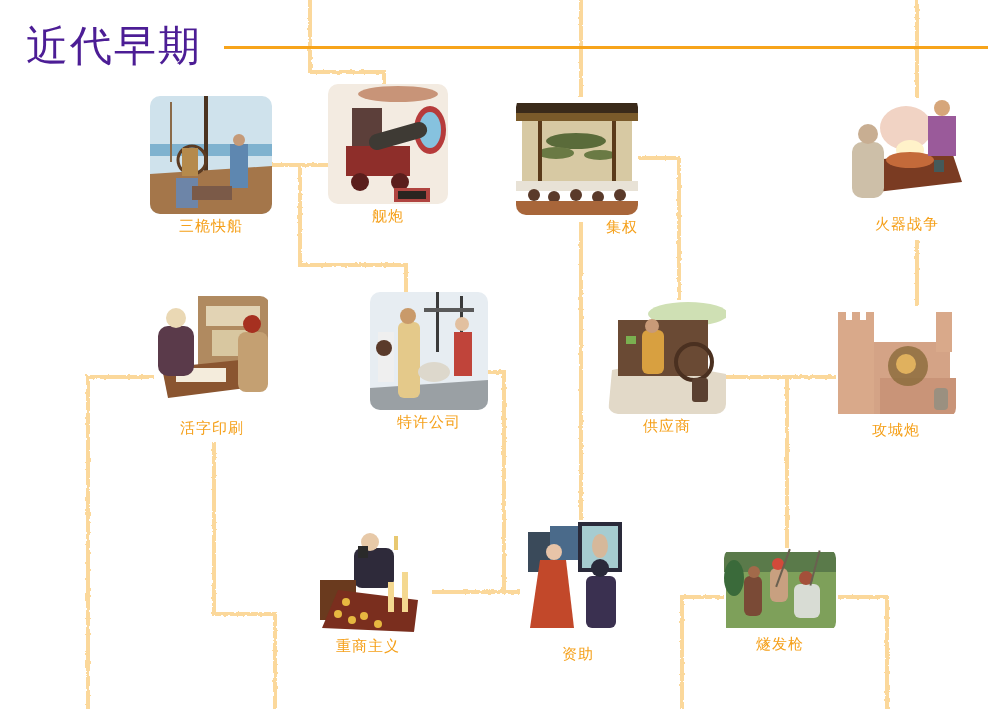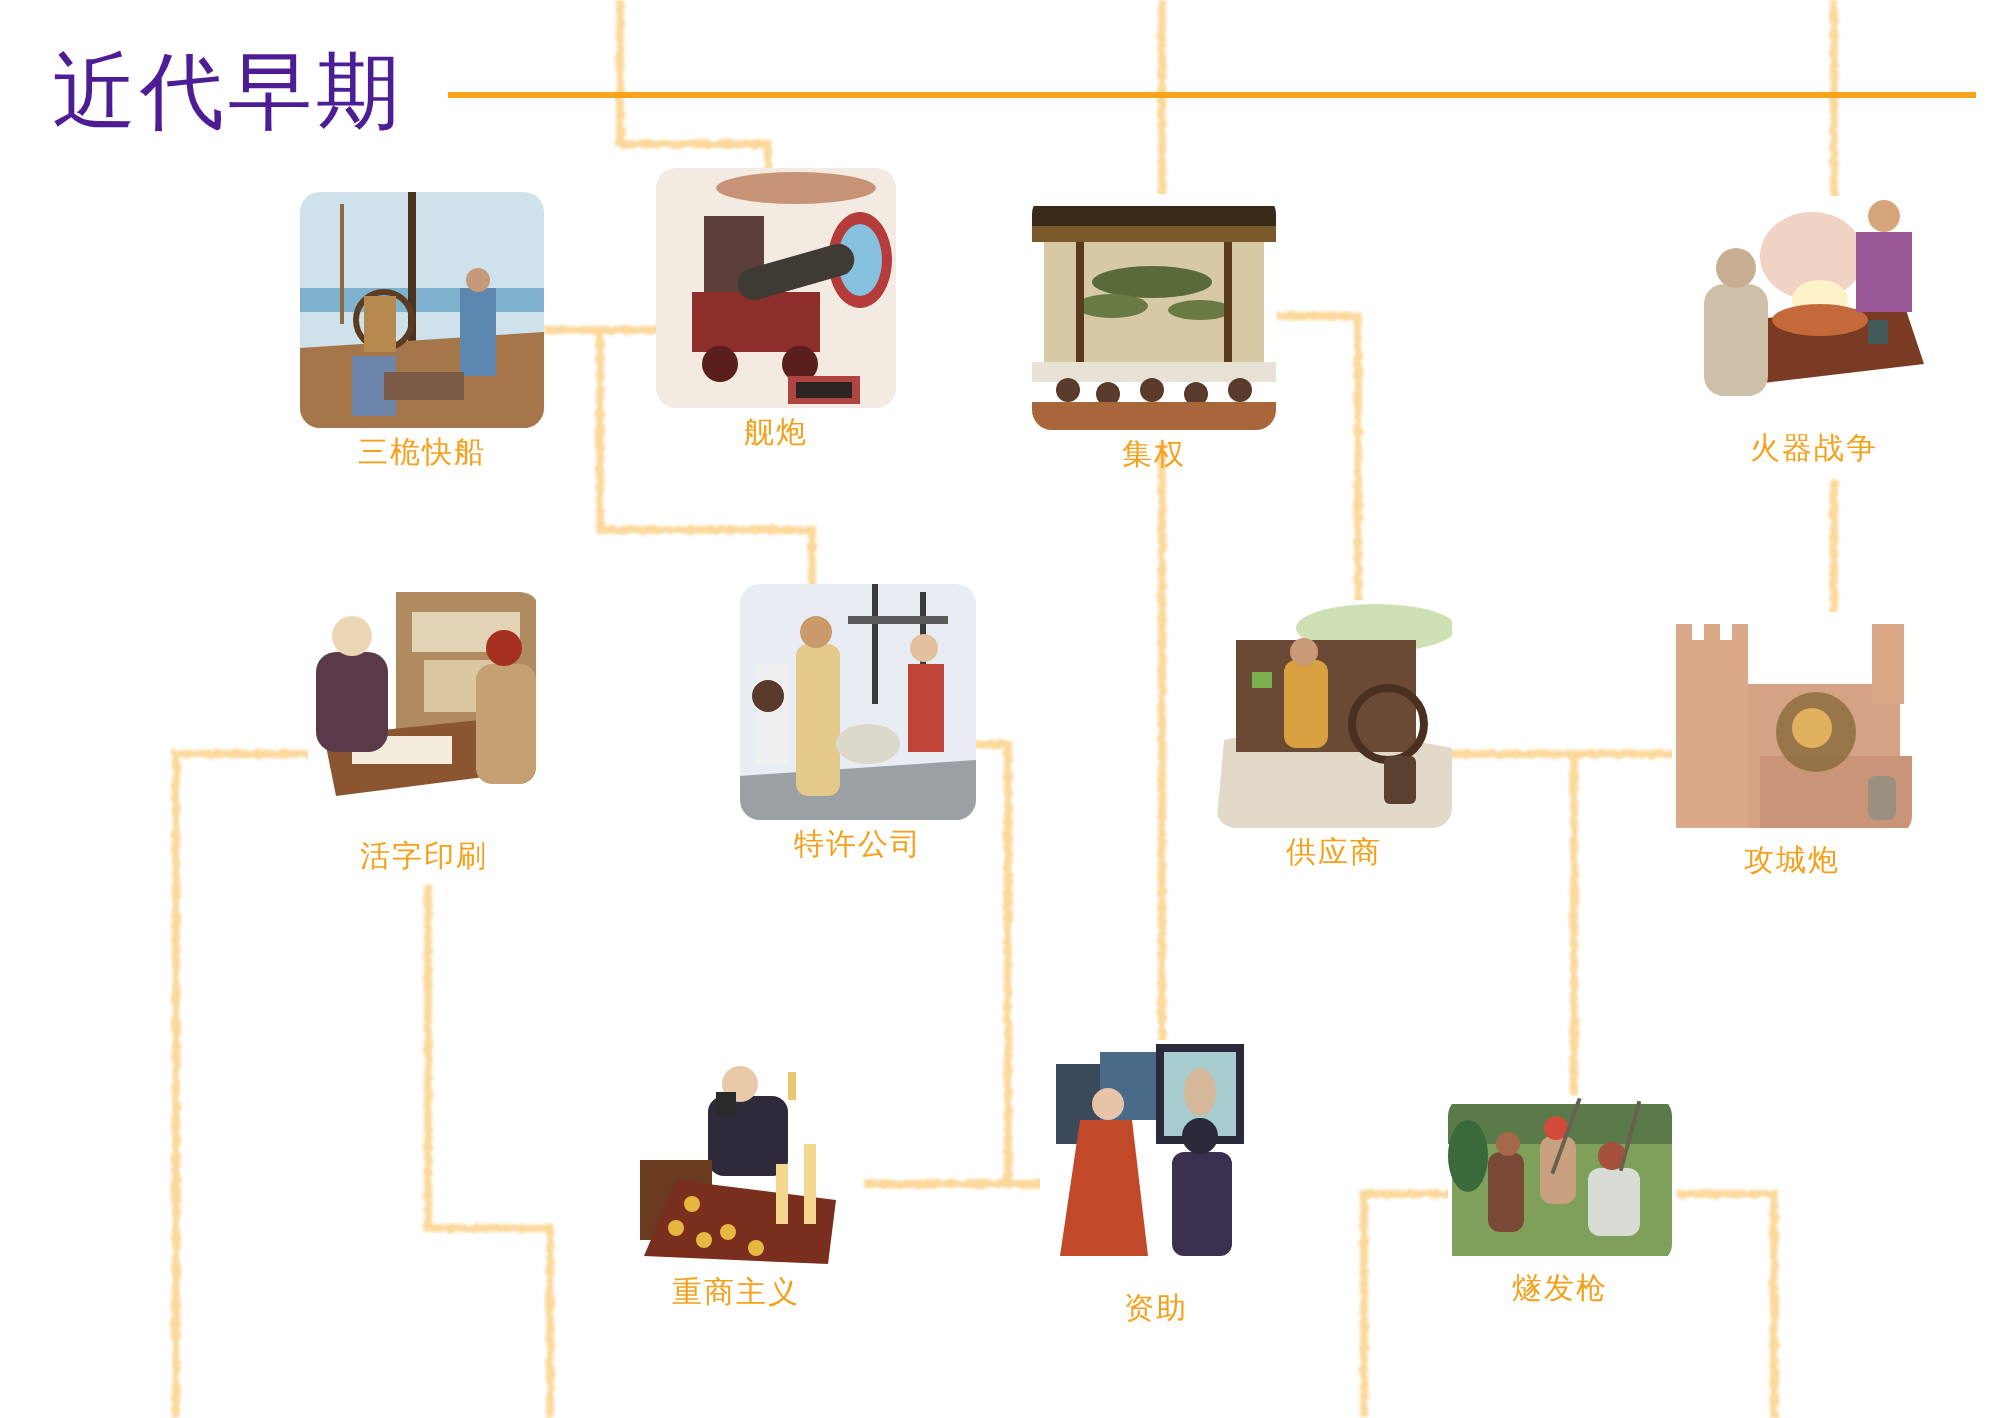--- a/index.html
+++ b/index.html
@@ -89,21 +89,21 @@
       <rect x="40" y="44" width="60" height="16" rx="8" fill="#3e3a34" transform="rotate(-16 70 52)"></rect>
       <circle cx="32" cy="98" r="9" fill="#5a1e1c"></circle>
       <circle cx="72" cy="98" r="9" fill="#5a1e1c"></circle>
       <rect x="66" y="104" width="36" height="14" fill="#b04440"></rect>
       <rect x="70" y="107" width="28" height="8" fill="#2b2420"></rect>
     </svg>
   </div>
   <div class="label">舰炮</div>
 </div>
 
-<div class="node" style="left:516px;top:97px;">
+<div class="node" style="left:516px;top:97px;align-items:flex-end;">
   <div class="thumb">
     <svg width="122" height="118" viewBox="0 0 122 118">
       <rect width="122" height="118" fill="#ffffff"></rect>
       <rect x="0" y="6" width="122" height="10" fill="#3a2a1a"></rect>
       <rect x="0" y="16" width="122" height="8" fill="#7a5a2a"></rect>
       <rect x="6" y="24" width="110" height="60" fill="#d7c9a3"></rect>
       <ellipse cx="60" cy="44" rx="30" ry="8" fill="#5a6b3a"></ellipse>
       <ellipse cx="40" cy="56" rx="18" ry="6" fill="#6a7a44"></ellipse>
       <ellipse cx="84" cy="58" rx="16" ry="5" fill="#6a7a44"></ellipse>
       <rect x="22" y="24" width="4" height="60" fill="#5a3a1a"></rect>

